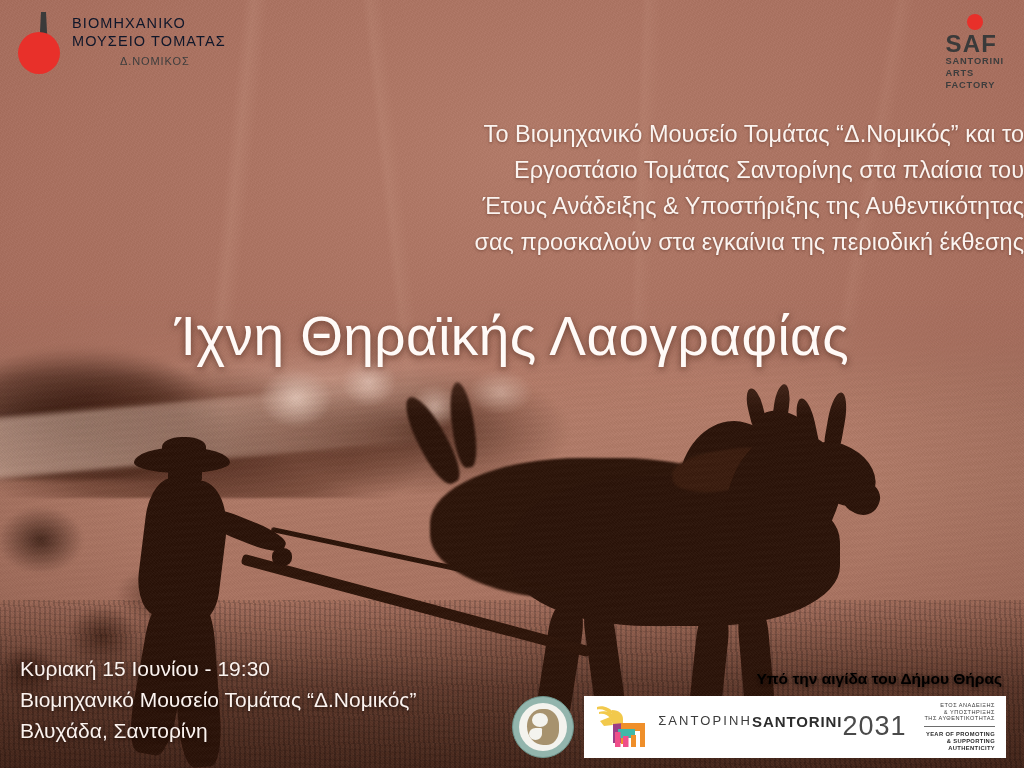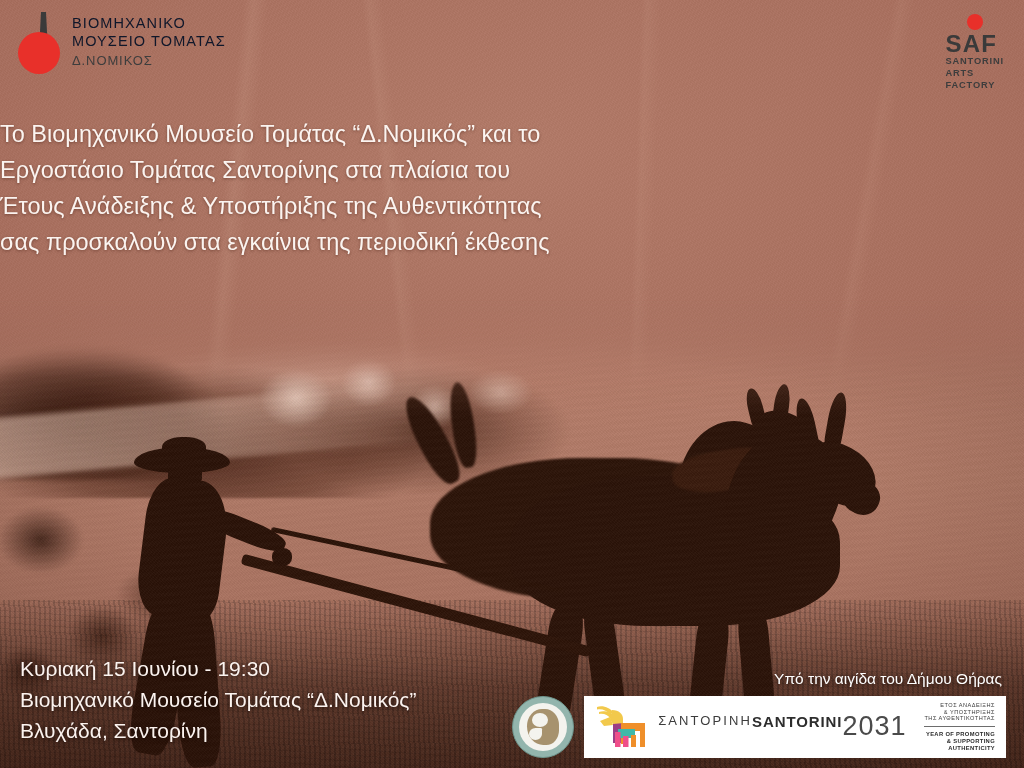--- a/index.html
+++ b/index.html
@@ -222,31 +222,31 @@
   }
   .mm-stack {
     position:absolute; left:21px; top:0; width:9px; height:40px;
     background:#3a3a3a; clip-path:polygon(22% 0,78% 0,100% 100%,0 100%);
   }
   .museum-words { padding-top:2px; }
   .mw1, .mw2 {
     font-size:14.5px; letter-spacing:1.1px; color:#0f172a;
     line-height:18px; font-weight:400;
   }
-  .mw3 { font-size:13px; letter-spacing:.9px; color:#3d3d3d; line-height:16px; margin-top:3px; }
+  .mw3 { font-size:11px; letter-spacing:.9px; color:#3d3d3d; line-height:16px; margin-top:3px;margin-left:48px; }
 
   .hdr-right { position:absolute; right:20px; top:14px; text-align:left; }
   .saf-dot { width:16px; height:16px; border-radius:50%; background:#e8302a; margin:0 0 1px 22px; }
   .saf-title { font-size:24px; font-weight:700; letter-spacing:1.3px; color:#3a3a3a; line-height:25px; }
   .saf-sub { font-size:9.3px; font-weight:700; letter-spacing:.85px; color:#3d3d3d; line-height:11.8px; }
 
   
   .invite {
     position:absolute; left:0; right:0; top:116px;
-    text-align:left; color:#fbf4f0;
+    text-align:right; color:#fbf4f0;
     font-size:23.5px; line-height:36px; font-weight:400;
     text-shadow:0 1px 3px rgba(60,22,12,.45);
   }
   .invite div { white-space:nowrap; }
 
   .title {
     position:absolute; left:0; right:0; top:304px;
     text-align:center; color:#fffaf7;
     font-size:55px; line-height:64px; font-weight:400; letter-spacing:.4px;
     text-shadow:0 2px 7px rgba(45,16,8,.55);
@@ -256,21 +256,21 @@
   .details {
     position:absolute; left:20px; bottom:22px;
     color:#fbf3ef; font-size:21px; line-height:31px;
     text-shadow:0 1px 4px rgba(20,8,4,.75);
   }
   .details div { white-space:nowrap; }
 
   
   .aegis-wrap { position:absolute; right:18px; bottom:10px; text-align:right; }
   .aegis-text {
-    color:#ffffff; font-size:15.5px; font-weight:400; line-height:20px;
+    color:#000000; font-size:15.5px; font-weight:700; line-height:20px;
     text-shadow:0 1px 4px rgba(20,8,4,.8); margin-bottom:7px; padding-right:4px;
   }
   .logo-row { display:flex; align-items:center; gap:10px; justify-content:flex-end; }
 
   
   .seal { position:relative; width:62px; height:62px; flex:none; }
   .seal-ring {
     position:absolute; inset:0; border-radius:50%;
     background:#93b5ad; border:1px solid #6e948c;
   }
@@ -387,20 +387,21 @@
     <div class="saf-sub">FACTORY</div>
   </div>
 
   <div class="invite">
     <div>Το Βιομηχανικό Μουσείο Τομάτας “Δ.Νομικός” και το</div>
     <div>Εργοστάσιο Τομάτας Σαντορίνης στα πλαίσια του</div>
     <div>Έτους Ανάδειξης &amp; Υποστήριξης της Αυθεντικότητας</div>
     <div>σας προσκαλούν στα εγκαίνια της περιοδική έκθεσης</div>
   </div>
 
+  <div class="title">Ίχνη Θηραϊκής Λαογραφίας</div>
 
   <div class="details">
     <div>Κυριακή 15 Ιουνίου - 19:30</div>
     <div>Βιομηχανικό Μουσείο Τομάτας “Δ.Νομικός”</div>
     <div>Βλυχάδα, Σαντορίνη</div>
   </div>
 
   <div class="aegis-wrap">
     <div class="aegis-text">Υπό την αιγίδα του Δήμου Θήρας</div>
     <div class="logo-row">

